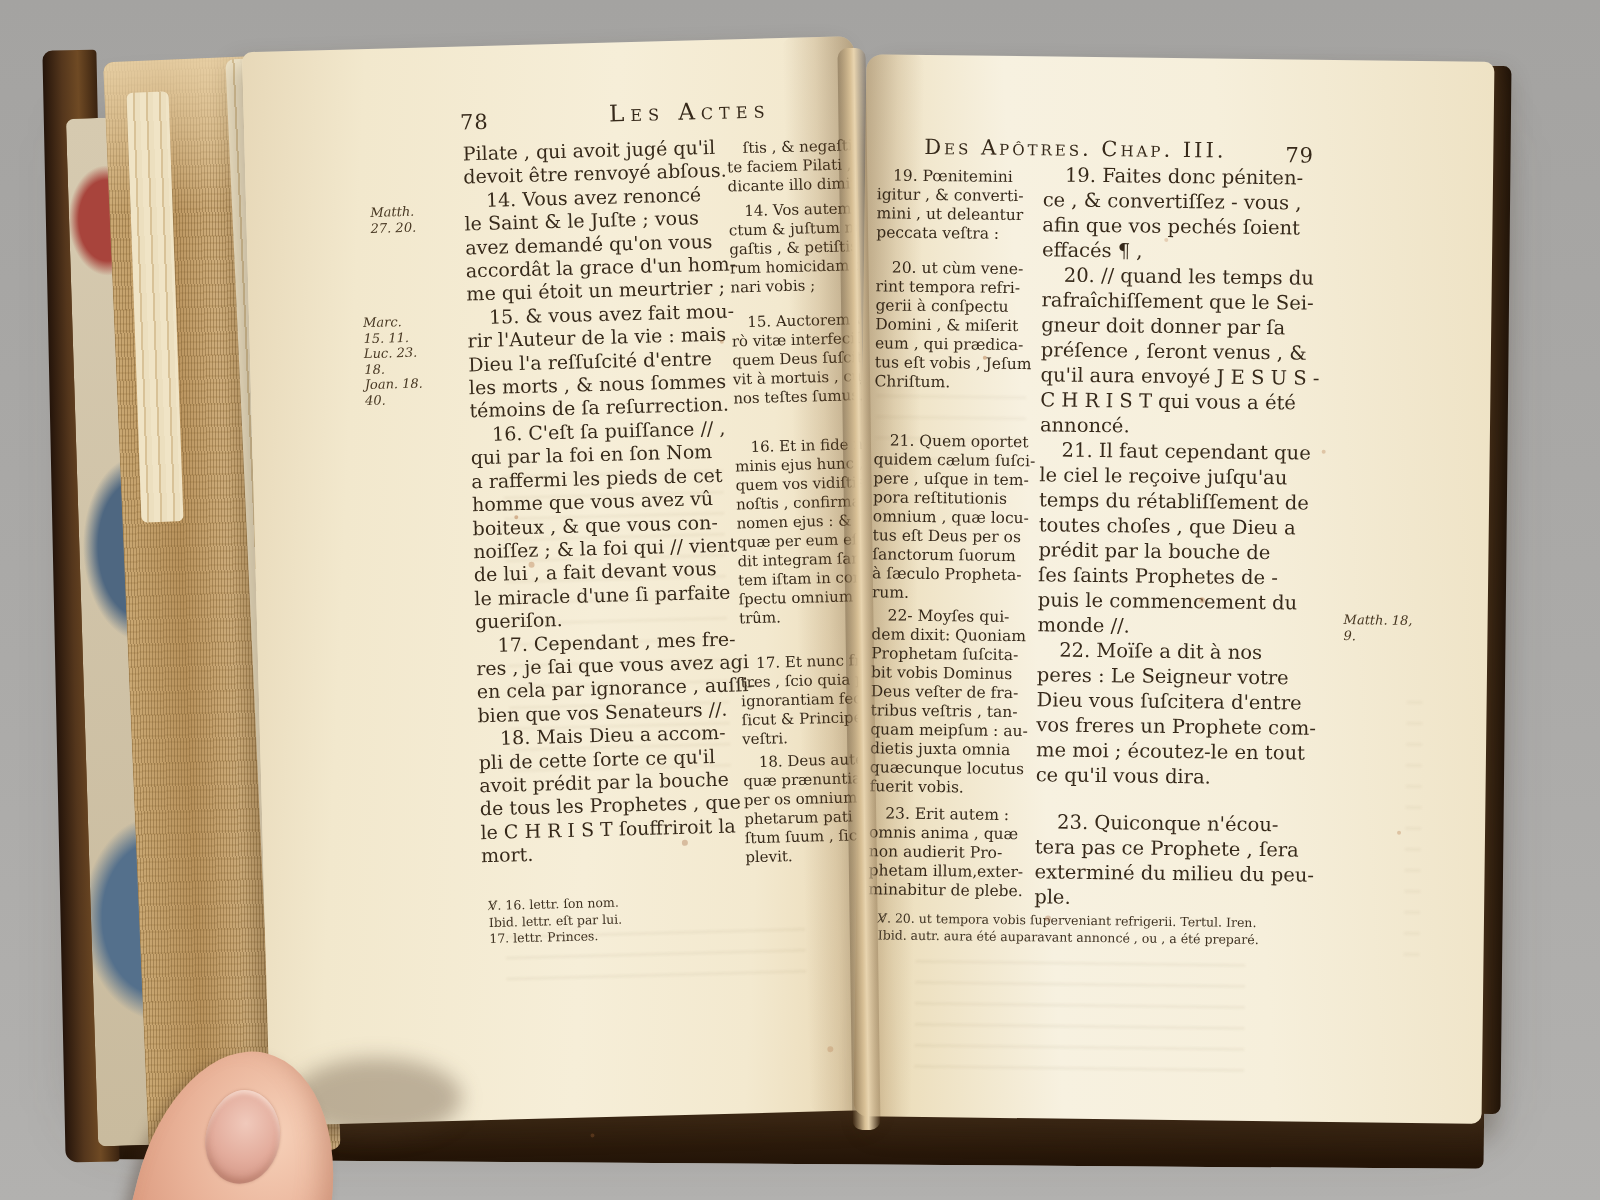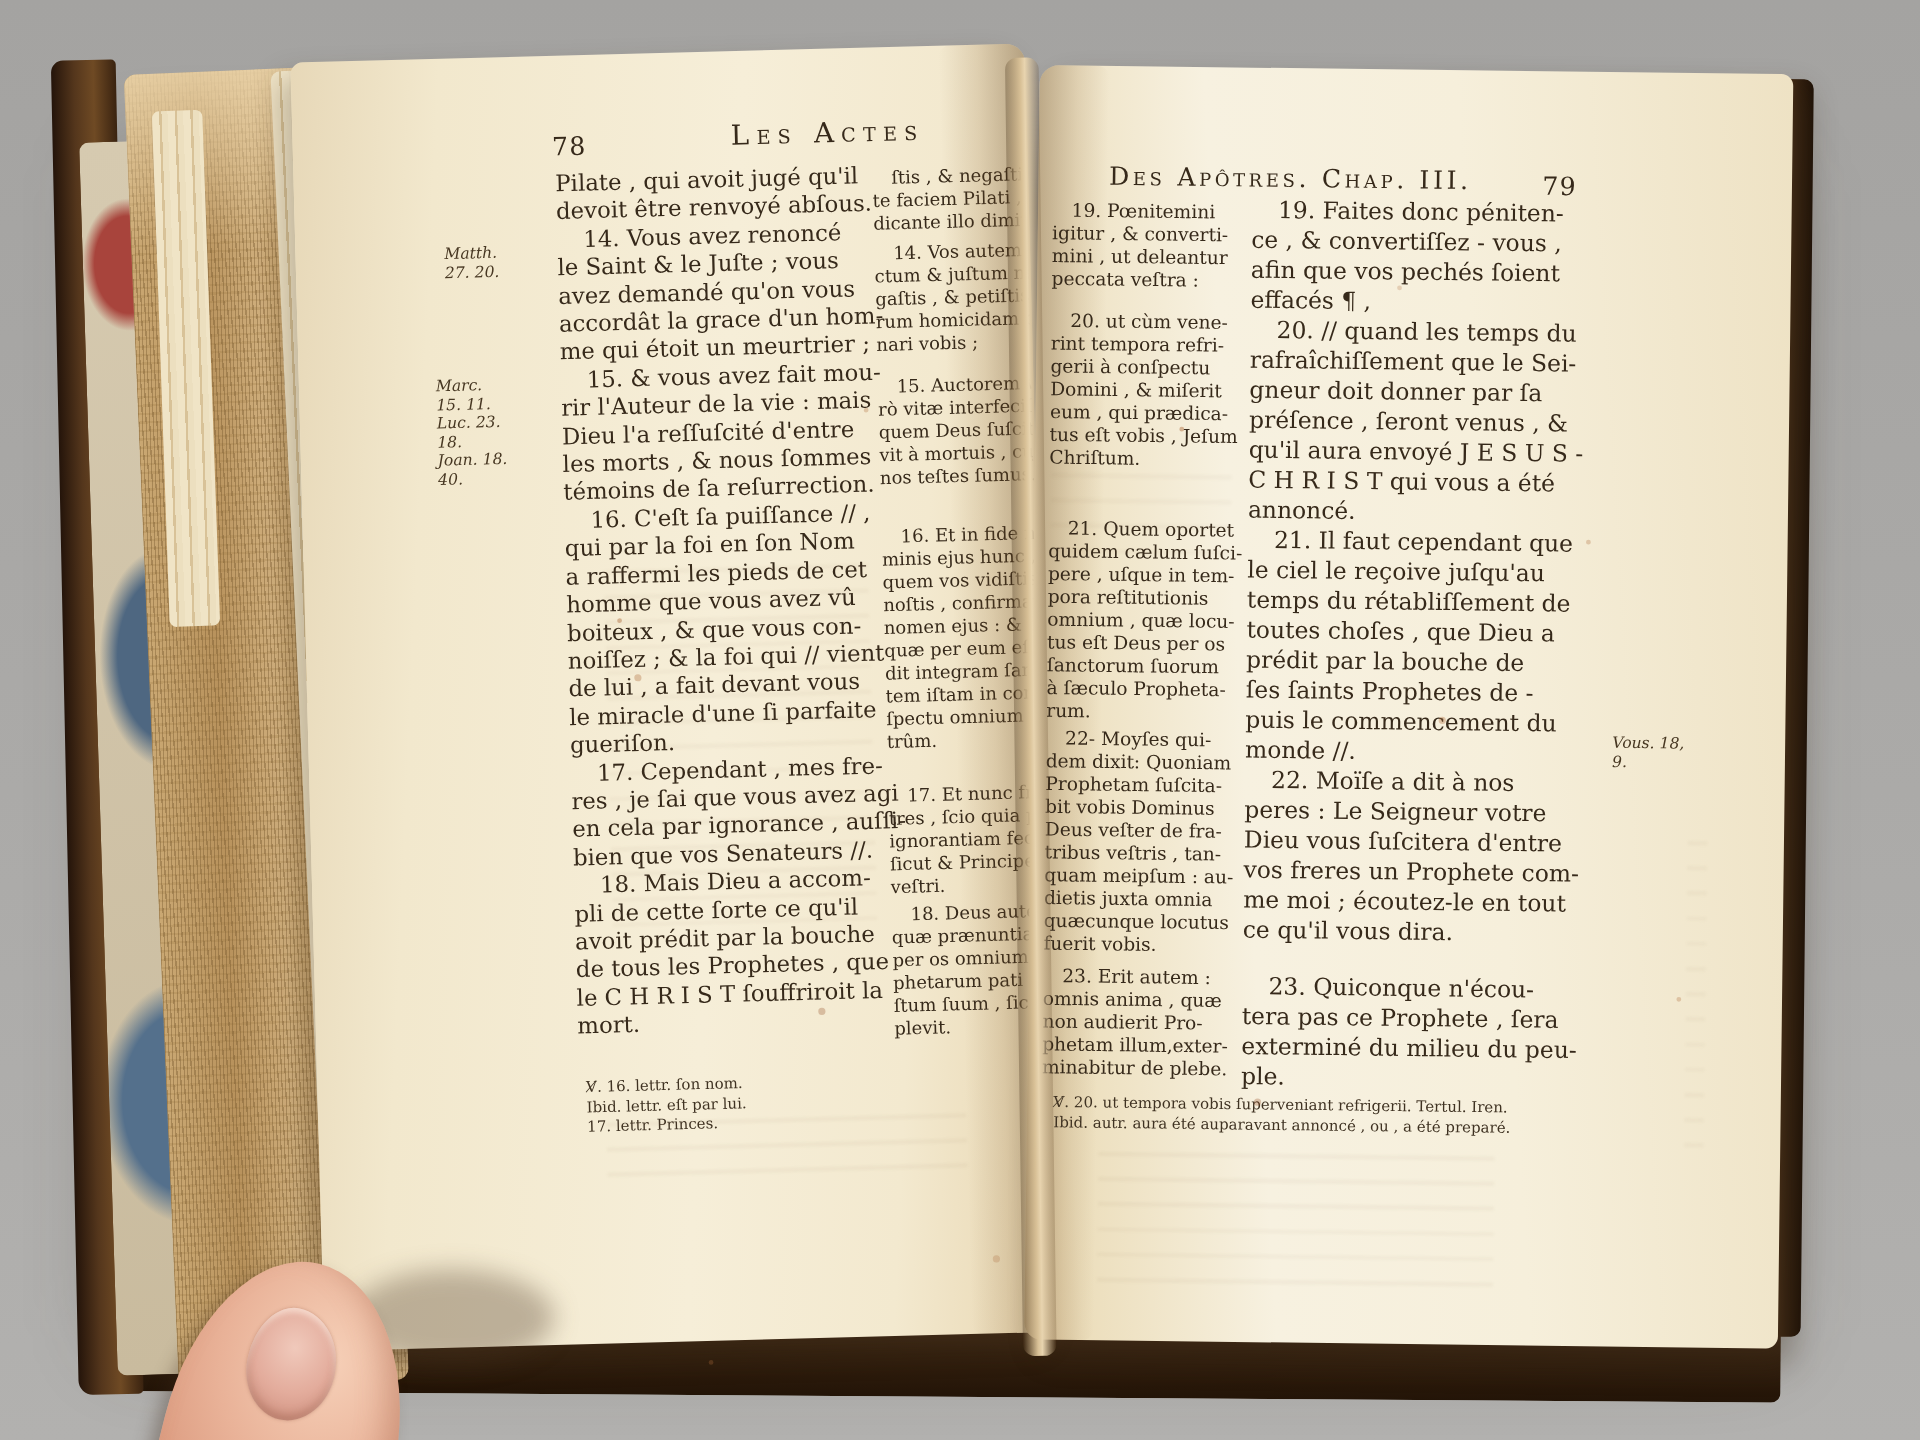--- a/index.html
+++ b/index.html
@@ -326,21 +326,21 @@
           <div class="tline">ce qu'il vous dira.</div>
         </div>
         <div class="para" style="margin-top: 22px;">
           <div class="tline first">23. Quiconque n'écou-</div>
           <div class="tline">tera pas ce Prophete , ſera</div>
           <div class="tline">exterminé du milieu du peu-</div>
           <div class="tline">ple.</div>
         </div>
       </div>
     <div class="margin-note mn3">
-        <div class="tline">Vous. 18,</div>
+        <div class="tline">Matth. 18,</div>
         <div class="tline">9.</div>
       </div>
     <div class="footnotes fn-r">
         <div class="tline">V̸. 20. ut tempora vobis ſuperveniant refrigerii. Tertul. Iren.</div>
         <div class="tline">Ibid. autr. aura été auparavant annoncé , ou , a été preparé.</div>
       </div>
     <div class="ghost" style="left:60px;top:905px;width:330px;height:110px;opacity:.6;"></div>
     <div class="ghost" style="left:14px;top:340px;width:150px;height:80px;opacity:.5;"></div>
     <div class="ghost" style="left:548px;top:640px;width:16px;height:260px;opacity:.5;"></div>
     <div class="spots sp-r"></div>

